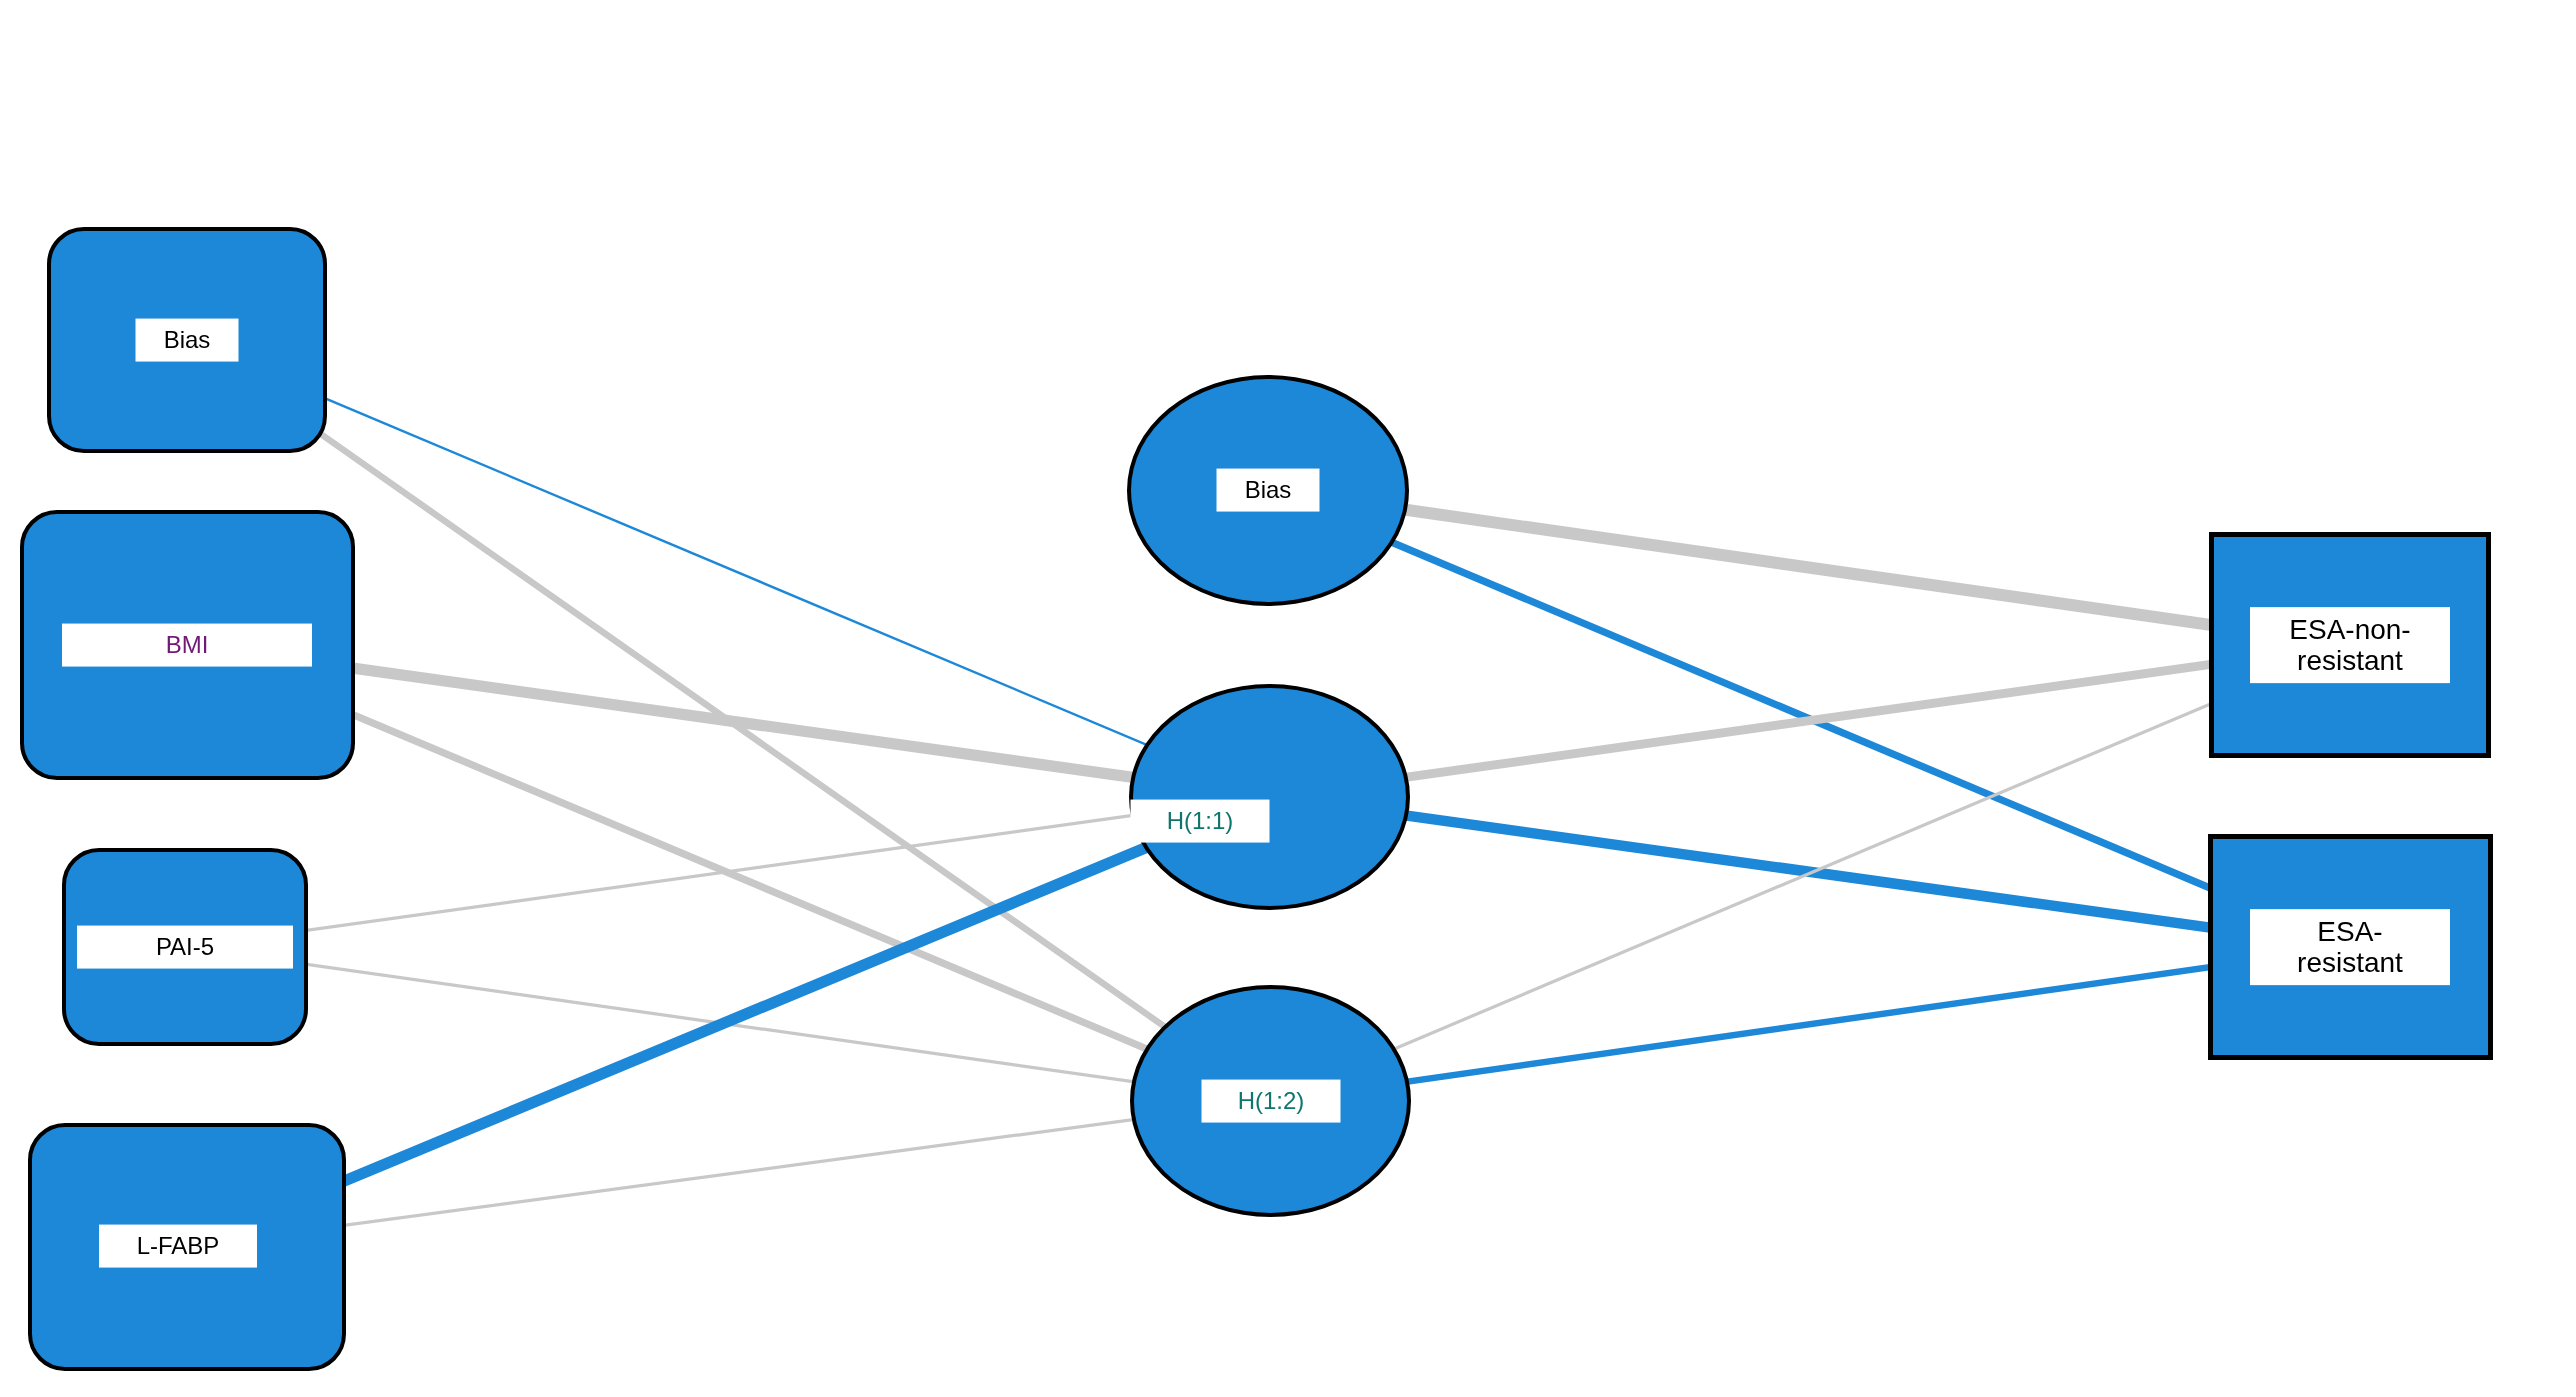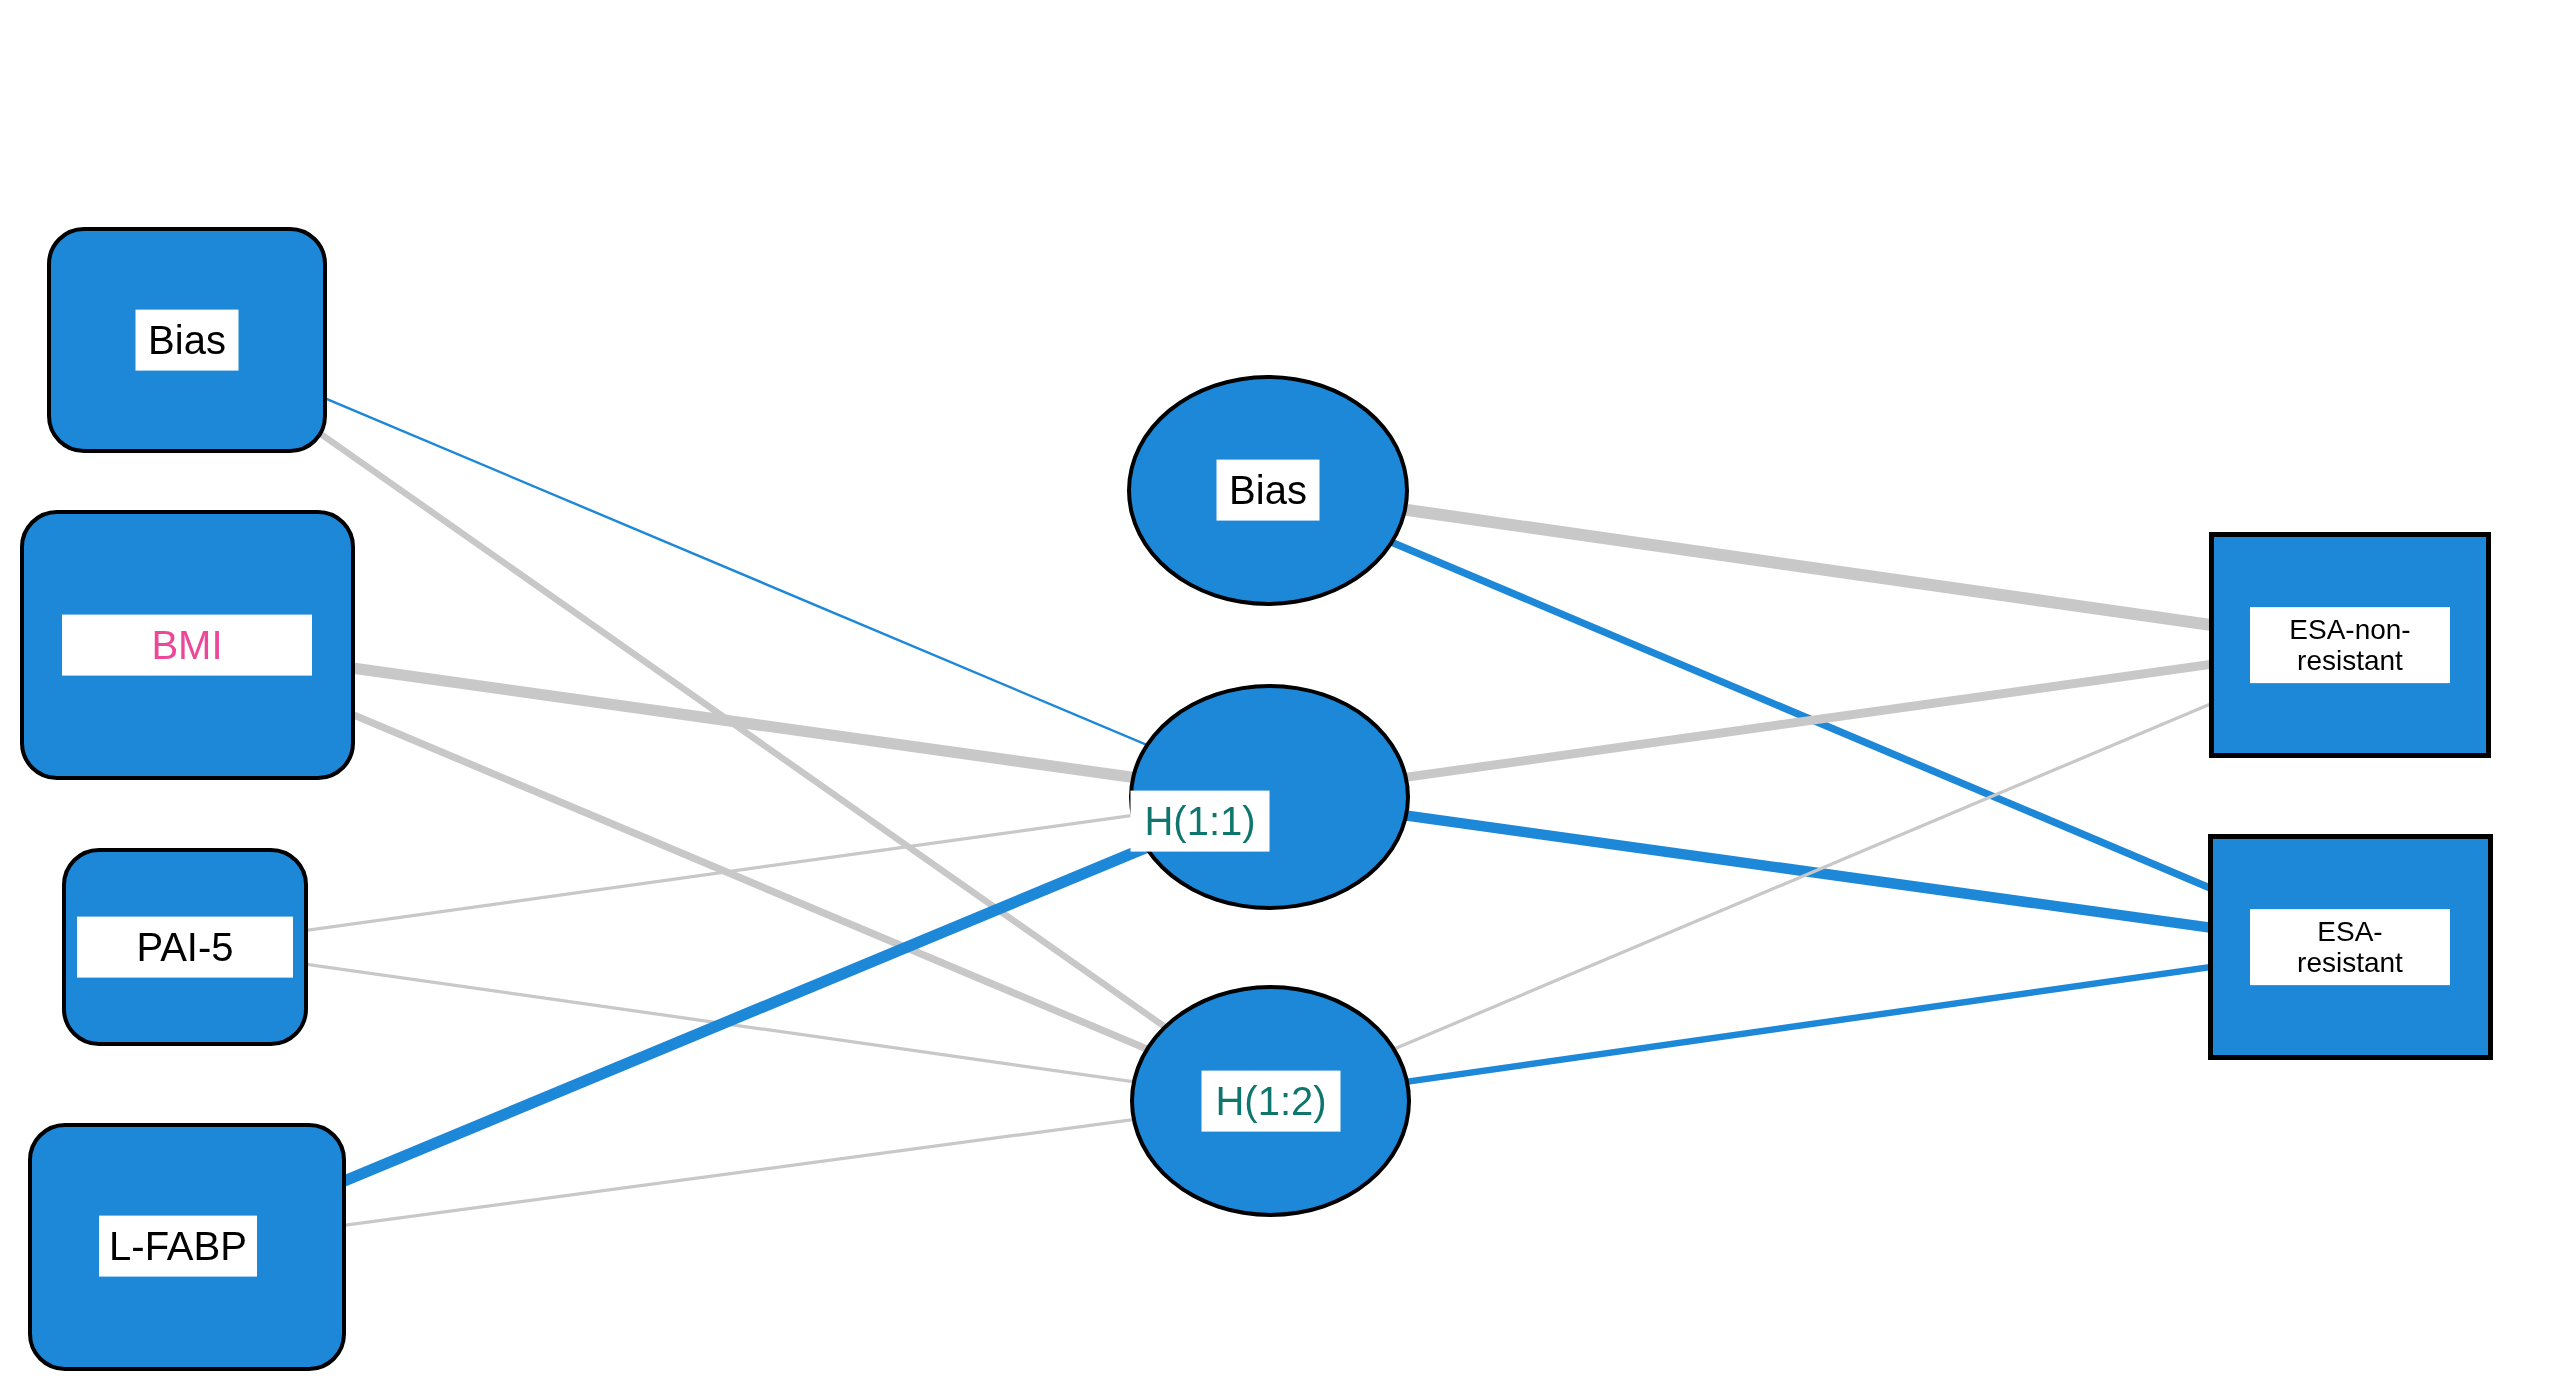--- a/index.html
+++ b/index.html
@@ -26,21 +26,21 @@
   .node.rounded { border-radius: 37px; }
   .node.ellipse { border-radius: 50%; }
   .node.rect    { border-radius: 0; border-width: 5.6px; }
   .nodelabel {
     position: absolute;
     transform: translate(-50%, -50%);
     background: #ffffff;
     color: #000000;
     text-align: center;
     white-space: pre-line;
-    font-size: 40px;
+    font-size: 24px;
     line-height: 1.12;
     padding: 8px 1px;
     box-sizing: border-box;
   }
   .nodelabel.output { font-size: 28px; padding: 6.5px 11.3px; }
   .legend {
     position: absolute;
     top: 3.2px;
     right: 14.5px;
   }
@@ -81,21 +81,21 @@
       <line x1="1573" y1="608" x2="2915" y2="1175" stroke="#1d87d8" stroke-width="9" stroke-linecap="butt"></line>
       <line x1="1574" y1="988" x2="2915" y2="800" stroke="#c8c8c8" stroke-width="11" stroke-linecap="butt"></line>
       <line x1="1574" y1="988" x2="2915" y2="1175" stroke="#1d87d8" stroke-width="13" stroke-linecap="butt"></line>
       <line x1="1576" y1="1366" x2="2915" y2="800" stroke="#c8c8c8" stroke-width="4" stroke-linecap="butt"></line>
       <line x1="1576" y1="1366" x2="2915" y2="1175" stroke="#1d87d8" stroke-width="8" stroke-linecap="butt"></line>
     </svg>
 
 <div class="node rounded input" style="left: 47px; top: 227px; width: 280px; height: 226px; background: rgb(29, 135, 216); border-color: rgb(0, 0, 0);"></div>
     <div class="nodelabel input" style="left: 187px; top: 340px; min-width: 103px; color: rgb(0, 0, 0);">Bias</div>
     <div class="node rounded input" style="left: 20px; top: 510px; width: 335px; height: 270px; background: rgb(29, 135, 216); border-color: rgb(0, 0, 0);"></div>
-    <div class="nodelabel input" style="left: 187px; top: 645px; min-width: 250px; color: #ec4899;">BMI</div>
+    <div class="nodelabel input" style="left: 187px; top: 645px; min-width: 250px; color: #701a75;">BMI</div>
     <div class="node rounded input" style="left: 62px; top: 848px; width: 246px; height: 198px; background: rgb(29, 135, 216); border-color: rgb(0, 0, 0);"></div>
     <div class="nodelabel input" style="left: 185px; top: 947px; min-width: 216px; color: rgb(0, 0, 0);">PAI-5</div>
     <div class="node rounded input" style="left: 28px; top: 1123px; width: 318px; height: 248px; background: rgb(29, 135, 216); border-color: rgb(0, 0, 0);"></div>
     <div class="nodelabel input" style="left: 178px; top: 1246px; min-width: 158px; color: rgb(0, 0, 0);">L-FABP</div>
     <div class="node ellipse hidden" style="left: 1127px; top: 375px; width: 282px; height: 231px; background: rgb(29, 135, 216); border-color: rgb(0, 0, 0);"></div>
     <div class="nodelabel hidden" style="left: 1268px; top: 490px; min-width: 103px; color: rgb(0, 0, 0);">Bias</div>
     <div class="node ellipse hidden" style="left: 1129px; top: 684px; width: 281px; height: 226px; background: rgb(29, 135, 216); border-color: rgb(0, 0, 0);"></div>
     <div class="nodelabel hidden" style="left: 1200px; top: 797px; min-width: 139px; color: #0f766e; margin-top: 24px;">H(1:1)</div>
     <div class="node ellipse hidden" style="left: 1130px; top: 985px; width: 281px; height: 232px; background: rgb(29, 135, 216); border-color: rgb(0, 0, 0);"></div>
     <div class="nodelabel hidden" style="left: 1271px; top: 1101px; min-width: 139px; color: #0f766e;">H(1:2)</div>

